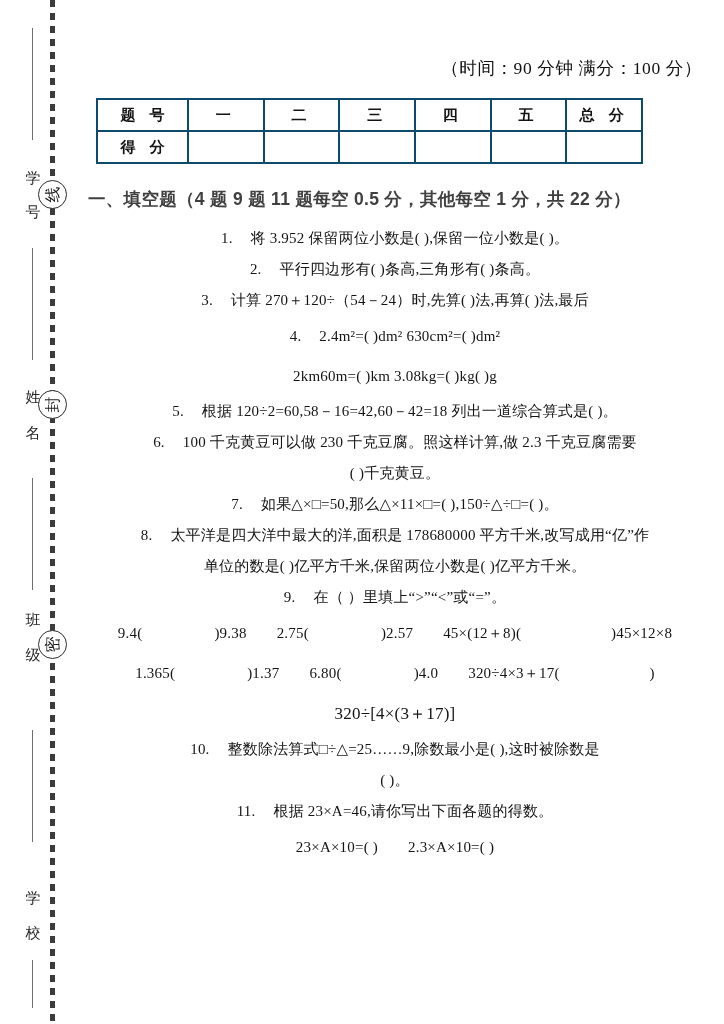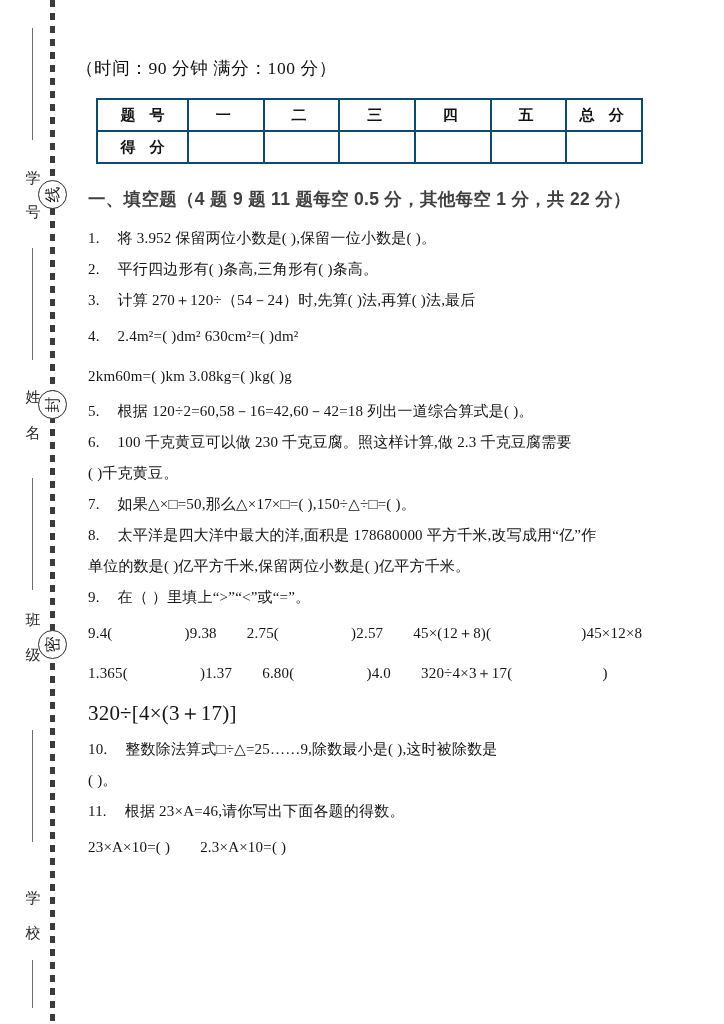--- a/index.html
+++ b/index.html
@@ -98,21 +98,21 @@
     position: absolute;
     left: 62px;
     top: 0;
     width: 662px;
     height: 1024px;
     box-sizing: border-box;
     padding: 0 22px 0 14px;
   }
 
   .exam-meta {
-    text-align: left;
+    text-align: right;
     font-size: 17.5px;
     letter-spacing: 0.6px;
     margin-top: 56px;
     color: #111;
     font-family: "Liberation Serif", "DejaVu Serif", serif;
   }
 
   .score-table {
     width: 547px;
     margin: 18px 0 0 20px;
@@ -153,32 +153,33 @@
     margin: 6px 0 0 0;
     padding: 0;
     list-style: none;
   }
   .q {
     font-size: 15px;
     line-height: 31px;
     margin: 0 0 0 12px;
     color: #141414;
     letter-spacing: 0.2px;
+    text-align: center;
   }
   .q .num { display: inline; }
   .q .cont { display: block; }
   .gap-md { display: inline-block; width: 72px; }
   .gap-lg { display: inline-block; width: 90px; }
   .sp-sm  { display: inline-block; width: 14px; }
   .sp-md  { display: inline-block; width: 30px; }
   .loose { line-height: 40px; }
 
   .brk {
     display: inline-block;
-    font-size: 21px;
+    font-size: 17px;
     vertical-align: -1px;
   }
 </style>
 </head>
 <body>
 
 <div class="page">
 
   <div class="seal-margin">
     <div class="seal-rule r1"></div>
@@ -257,21 +258,21 @@
       </li>
 
       <li class="q">
         <span class="num">6.</span>
         <span class="sp-sm"></span><span>100 千克黄豆可以做 230 千克豆腐。照这样计算,做 2.3 千克豆腐需要</span>
         <span class="cont">(            )千克黄豆。</span>
       </li>
 
       <li class="q">
         <span class="num">7.</span>
-        <span class="sp-sm"></span><span>如果△×□=50,那么△×17×□=(             ),150÷△÷□=(            )。</span>
+        <span class="sp-sm"></span><span>如果△×□=50,那么△×11×□=(             ),150÷△÷□=(            )。</span>
       </li>
 
       <li class="q">
         <span class="num">8.</span>
         <span class="sp-sm"></span><span>太平洋是四大洋中最大的洋,面积是 178680000 平方千米,改写成用“亿”作</span>
         <span class="cont">单位的数是(          )亿平方千米,保留两位小数是(          )亿平方千米。</span>
       </li>
 
       <li class="q">
         <span class="num">9.</span>

